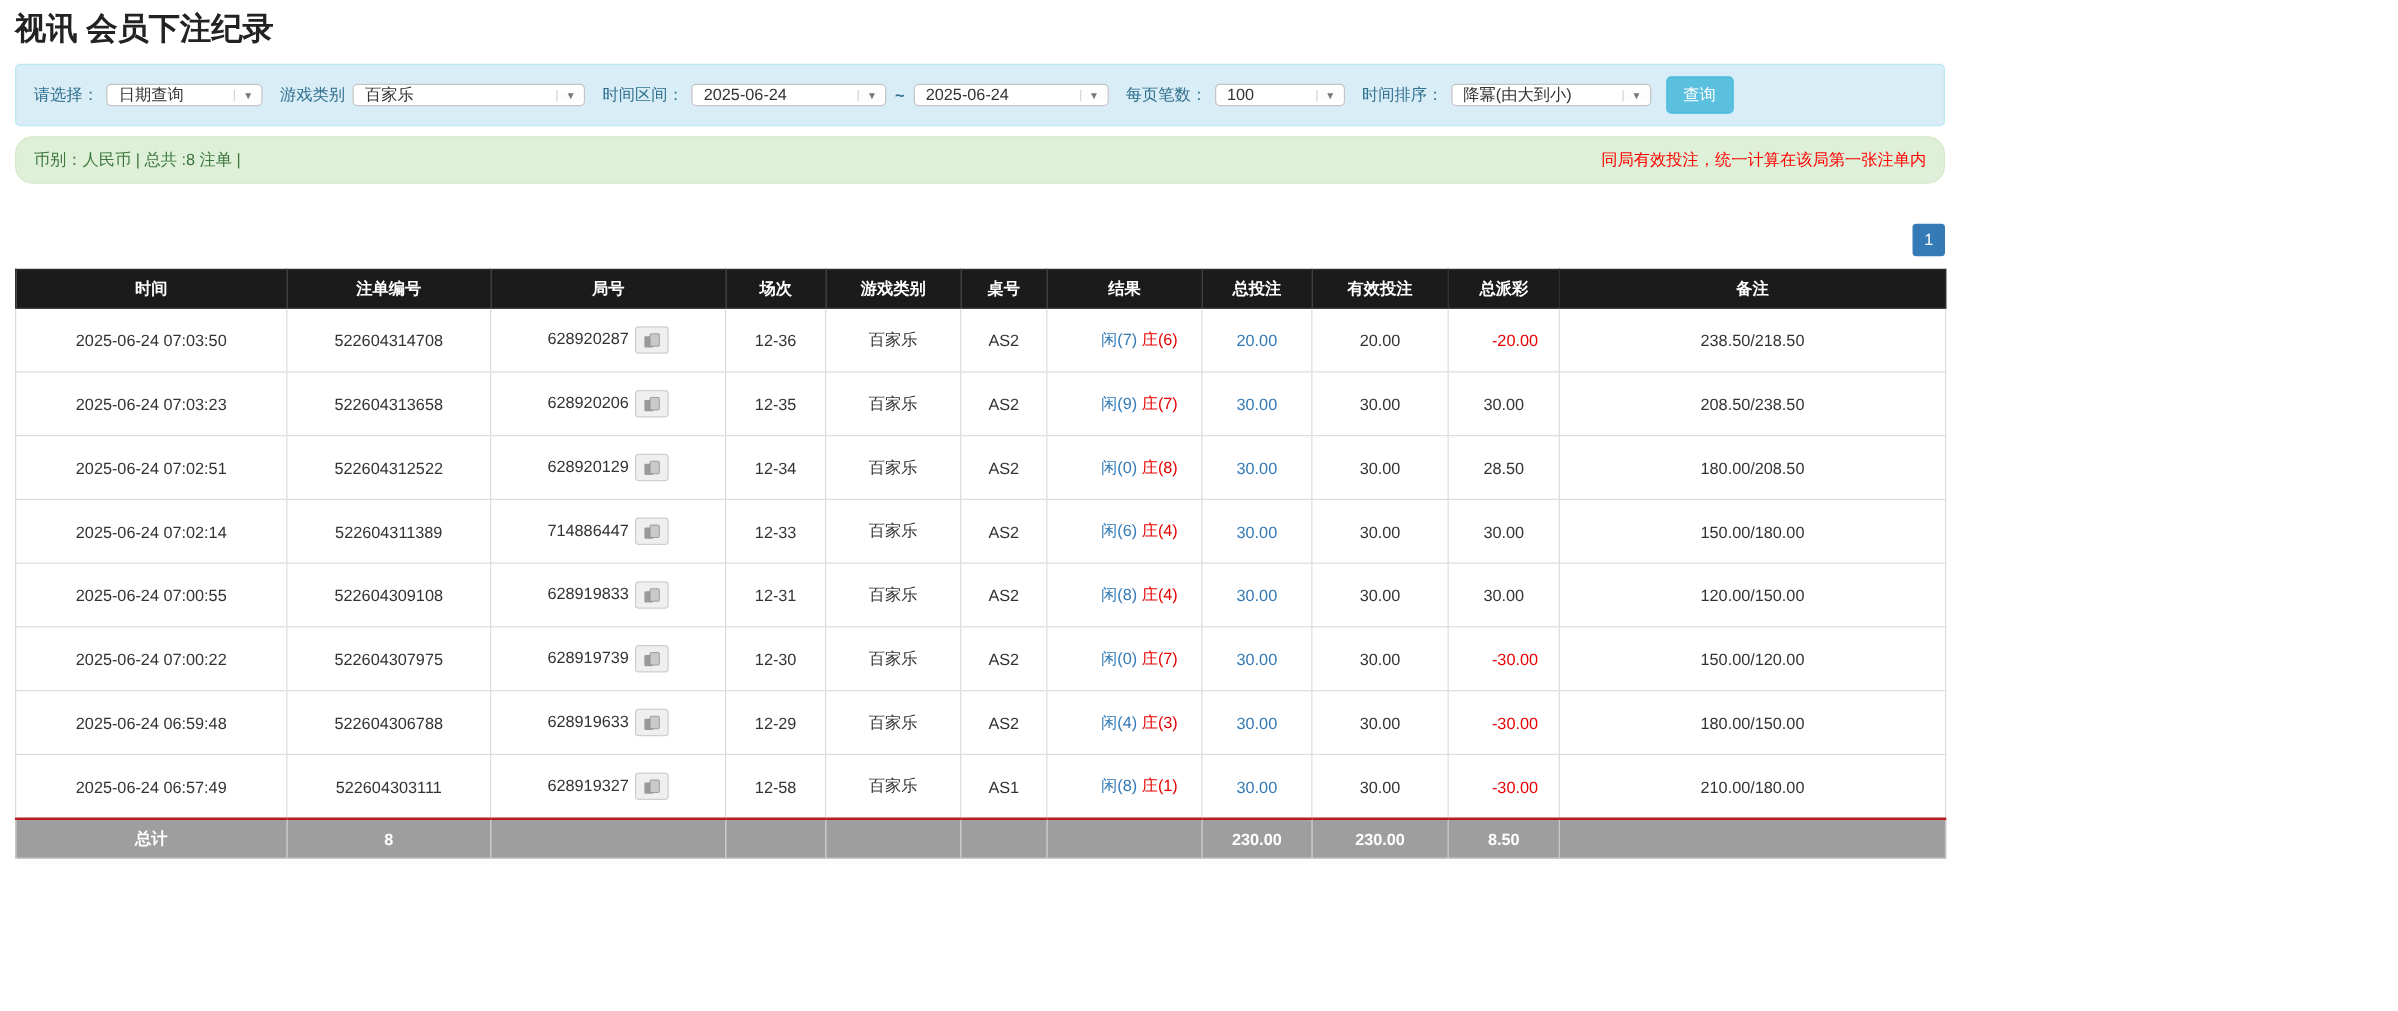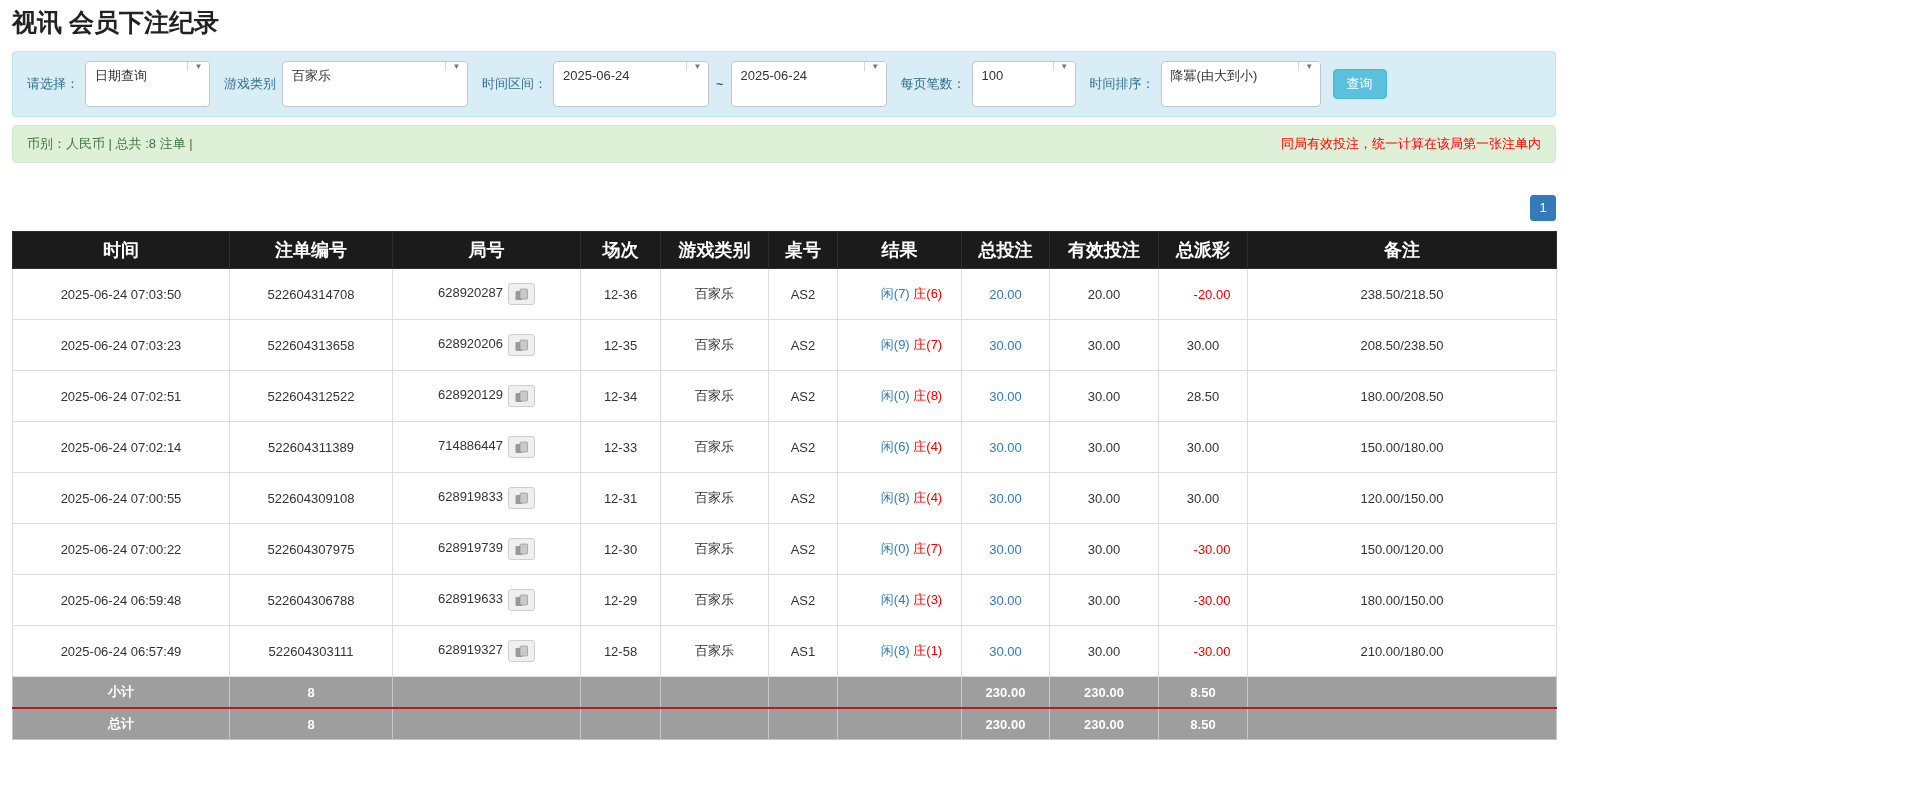--- a/index.html
+++ b/index.html
@@ -48,25 +48,25 @@
     white-space:nowrap;
   }
   .filter-label{
     color:var(--filter-label);
     font-weight:normal;
     margin:0 6px 0 14px;
   }
   .filter-label.first{margin-left:0;}
   .combo{
     display:inline-flex;
-    align-items:flex-start;
+    align-items:center;
     background:#fff;
     border:1px solid #c5c5c5;
     border-radius:4px;
-    height:46px;
+    height:18px;
     overflow:hidden;
     cursor:pointer;
   }
   .combo-text{
     padding:0 9px;
     line-height:28px;
     color:#333;
     flex:1 1 auto;
     overflow:hidden;
     text-overflow:ellipsis;
@@ -97,21 +97,21 @@
     color:#fff;
     font-size:13px;
     cursor:pointer;
     font-family:inherit;
   }
   
   .info-bar{
     margin-top:8px;
     background:var(--info-bg);
     border:1px solid var(--info-border);
-    border-radius:4px;
+    border-radius:14px;
     padding:9px 14px;
     display:flex;
     justify-content:space-between;
     align-items:center;
   }
   .info-left{color:var(--info-text);}
   .info-right{color:var(--alert-red);}
   
   .pagination{
     margin:32px 0 10px 0;
@@ -133,21 +133,21 @@
   
   table{
     width:100%;
     border-collapse:collapse;
     table-layout:fixed;
   }
   thead th{
     background:var(--header-bg);
     color:#fff;
     font-weight:bold;
-    font-size:18px;
+    font-size:13px;
     padding:6px 4px;
     border:1px solid #2e2e2e;
     text-align:center;
   }
   tbody td{
     border:1px solid var(--grid-border);
     text-align:center;
     padding:14px 4px;
     color:#333;
     background:#fff;
@@ -403,42 +403,29 @@
           <td>百家乐</td>
           <td>AS1</td>
           <td><span class="player">闲(8)</span> <span class="banker">庄(1)</span></td>
           <td><a class="bet-link">30.00</a></td>
           <td>30.00</td>
           <td class="neg">-30.00</td>
           <td>210.00/180.00</td>
         </tr>
       </tbody>
     <tfoot>
-        <tr>
-          <td>小计</td>
+        <tr class="total-row">
+          <td>总计</td>
           <td>8</td>
           <td></td>
           <td></td>
           <td></td>
           <td></td>
           <td></td>
           <td>230.00</td>
           <td>230.00</td>
           <td>8.50</td>
           <td></td>
         </tr>
-        <tr class="total-row">
-          <td>总计</td>
-          <td>8</td>
-          <td></td>
-          <td></td>
-          <td></td>
-          <td></td>
-          <td></td>
-          <td>230.00</td>
-          <td>230.00</td>
-          <td>8.50</td>
-          <td></td>
-        </tr>
       </tfoot>
   </table>
 
 </div>
 
 </body></html>

